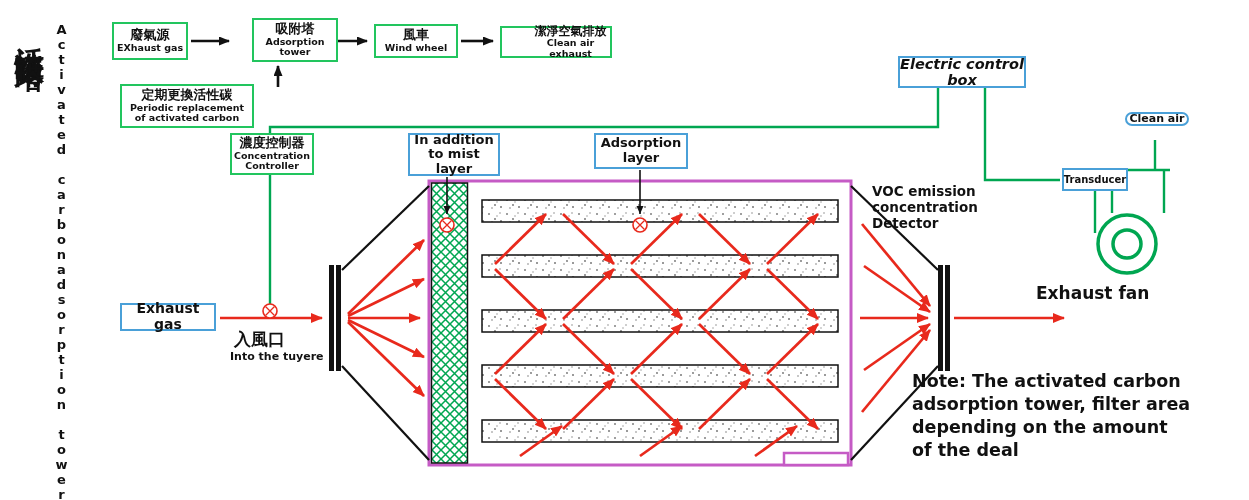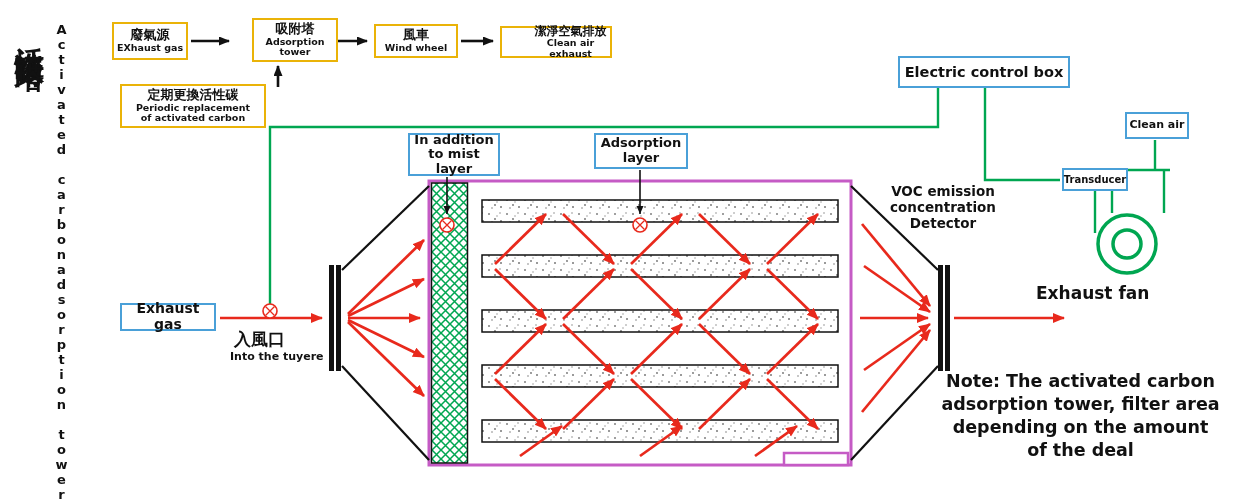--- a/index.html
+++ b/index.html
@@ -4,31 +4,31 @@
 <style>
   html,body{margin:0;padding:0;background:#fff;}
   .stage{
     position:relative;width:1249px;height:500px;background:#fff;overflow:hidden;
     font-family:"DejaVu Sans","Liberation Sans",sans-serif;color:#111;
   }
   .abs{position:absolute;}
   svg.layer{position:absolute;left:0;top:0;}
   .vtext{writing-mode:vertical-rl;text-orientation:upright;font-weight:bold;white-space:nowrap;}
   .box{
-    position:absolute;background:#fff;border:2px solid #eab308;
+    position:absolute;background:#fff;border:2px solid #22c55e;
     display:flex;flex-direction:column;align-items:center;justify-content:center;
     text-align:center;line-height:1.12;box-sizing:border-box;
   }
   .blue{border:2.5px solid #4aa0d8;}
   .zh{font-size:13px;font-weight:bold;}
   .zh-sm{font-size:12px;font-weight:bold;}
   .en{font-size:9.5px;font-weight:bold;}
   .lbl{font-size:13px;font-weight:bold;}
   .txt{position:absolute;font-weight:bold;white-space:nowrap;}
-  .center{text-align:center;}
+  .center{}
 </style>
 </head>
 <body>
 
 <div class="stage">
 
   <svg class="layer" width="1249" height="500" viewBox="0 0 1249 500">
     <defs>
       <marker id="mr" markerUnits="userSpaceOnUse" markerWidth="14" markerHeight="12" refX="11" refY="5" orient="auto">
         <path d="M0,0 L12,5 L0,10 Z" fill="#e8291c"></path>
@@ -178,38 +178,43 @@
     <span class="en">tower</span>
   </div>
   <div class="box" style="left:374px;top:24px;width:84px;height:34px;">
     <span class="zh">風車</span>
     <span class="en">Wind wheel</span>
   </div>
   <div class="box" style="left:500px;top:26px;width:112px;height:32px;padding-left:29px;">
     <span class="zh-sm">潔淨空氣排放</span>
     <span class="en">Clean air exhaust</span>
   </div>
-  <div class="box" style="left:120px;top:84px;width:146px;height:44px;">
+  <div class="box" style="left:120px;top:84px;width:134px;height:44px;">
     <span class="zh">定期更換活性碳</span>
     <span class="en">Periodic replacement</span>
     <span class="en">of activated carbon</span>
   </div>
+  <div class="box" style="left:230px;top:133px;width:84px;height:42px;">
+    <span class="zh">濃度控制器</span>
+    <span class="en">Concentration</span>
+    <span class="en">Controller</span>
+  </div>
 
   <div class="box blue" style="left:408px;top:133px;width:92px;height:43px;">
     <span class="lbl">In addition</span>
     <span class="lbl">to mist layer</span>
   </div>
   <div class="box blue" style="left:594px;top:133px;width:94px;height:36px;">
     <span class="lbl">Adsorption</span>
     <span class="lbl">layer</span>
   </div>
-  <div class="box blue" style="left:898px;top:56px;width:172px;height:32px;">
+  <div class="box blue" style="left:898px;top:56px;width:128px;height:32px;font-style:italic;">
     <span style="font-size:14.5px;font-weight:bold;">Electric control box</span>
   </div>
-  <div class="box blue" style="left:1125px;top:112px;width:64px;height:27px;">
+  <div class="box blue" style="left:1125px;top:112px;width:64px;height:14px;border-radius:7px;">
     <span style="font-size:11px;font-weight:bold;">Clean air</span>
   </div>
   <div class="box blue" style="left:1062px;top:168px;width:66px;height:23px;">
     <span style="font-size:10px;font-weight:bold;">Transducer</span>
   </div>
   <div class="box blue" style="left:120px;top:303px;width:96px;height:28px;">
     <span style="font-size:14px;font-weight:bold;">Exhaust gas</span>
   </div>
 
   <div class="txt" style="left:234px;top:328px;font-size:17px;">入風口</div>

